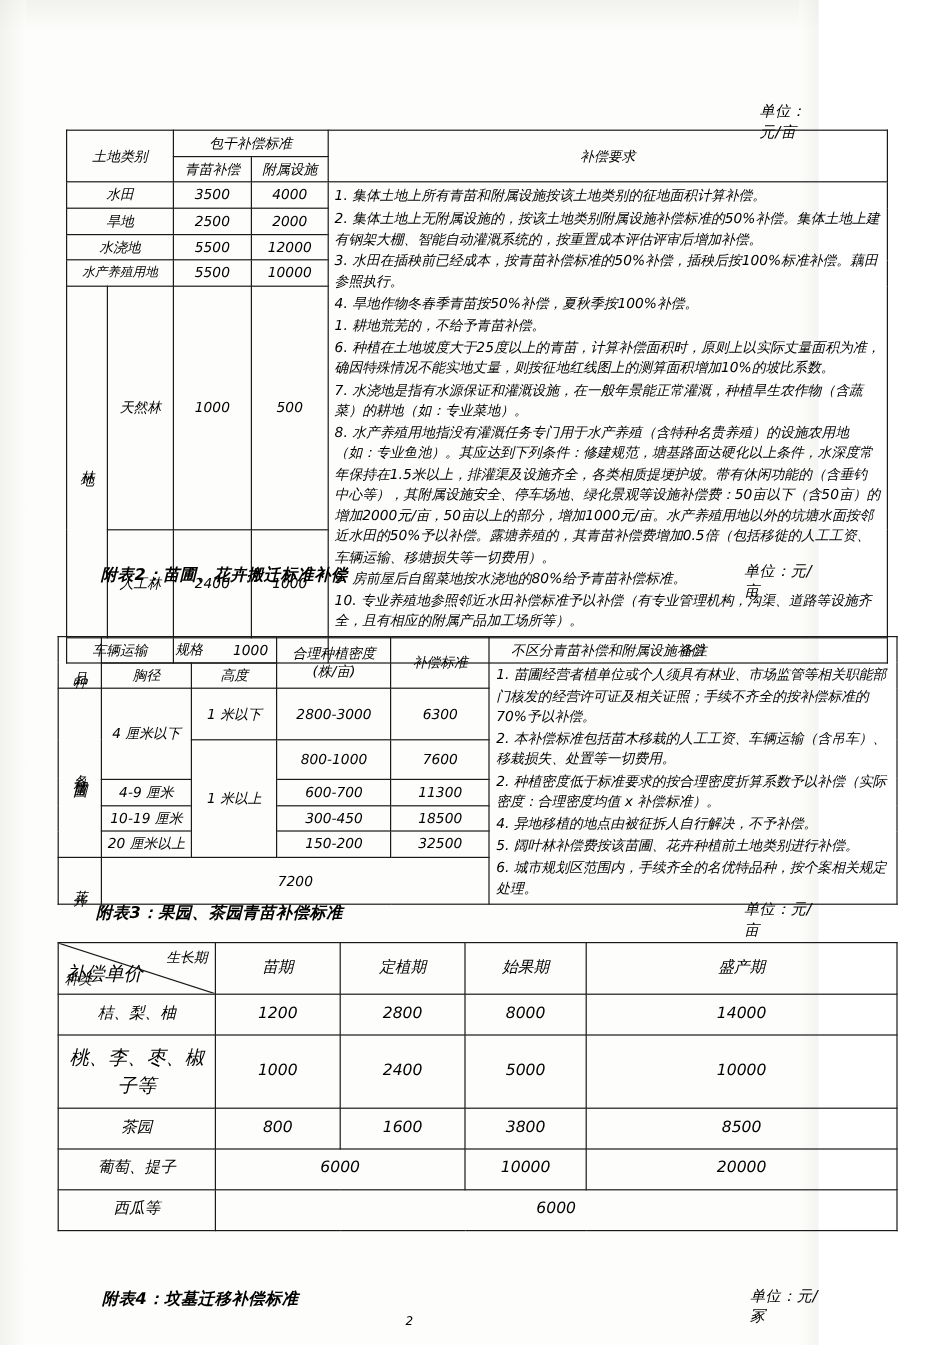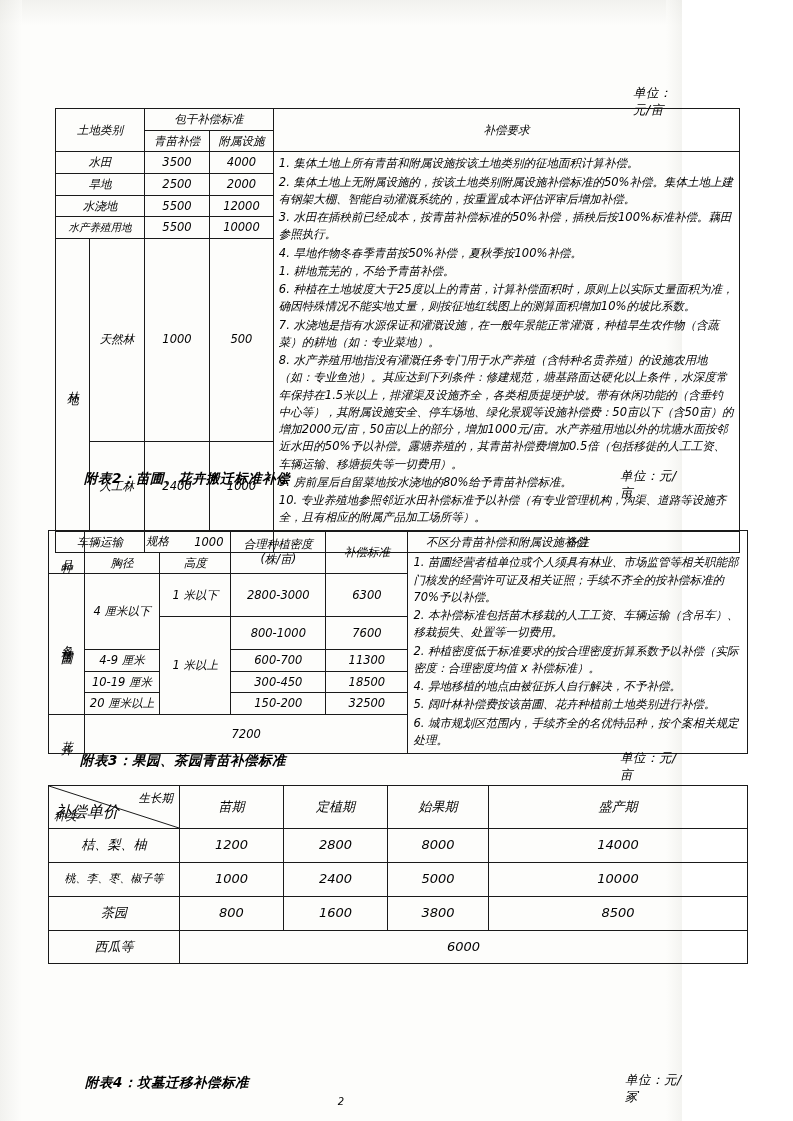--- a/index.html
+++ b/index.html
@@ -285,34 +285,40 @@
       <td>盛产期</td>
     </tr>
     <tr>
       <td>桔、梨、柚</td>
       <td>1200</td>
       <td>2800</td>
       <td>8000</td>
       <td>14000</td>
     </tr>
     <tr>
-      <td style="font-size:11px;">桃、李、枣、椒子等</td>
+      <td style="font-size:16px;">桃、李、枣、椒子等</td>
       <td>1000</td>
       <td>2400</td>
       <td>5000</td>
       <td>10000</td>
     </tr>
     <tr>
       <td>茶园</td>
       <td>800</td>
       <td>1600</td>
       <td>3800</td>
       <td>8500</td>
     </tr>
     <tr>
+      <td>葡萄、提子</td>
+      <td colspan="2">6000</td>
+      <td>10000</td>
+      <td>20000</td>
+    </tr>
+    <tr>
       <td>西瓜等</td>
       <td colspan="4">6000</td>
     </tr>
   </tbody>
     </table>
 
   <div class="sec-title" style="left:85px; top:1074px;">附表4：坟墓迁移补偿标准</div>
   <div class="unit-line" style="left:625px; top:1072px;">单位：元/冢</div>
 
   <div class="page-num">2</div>

